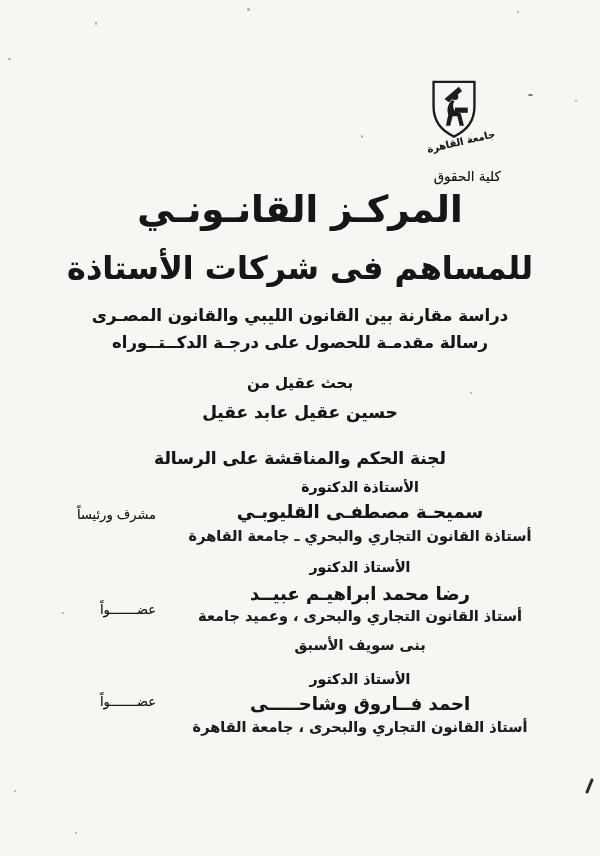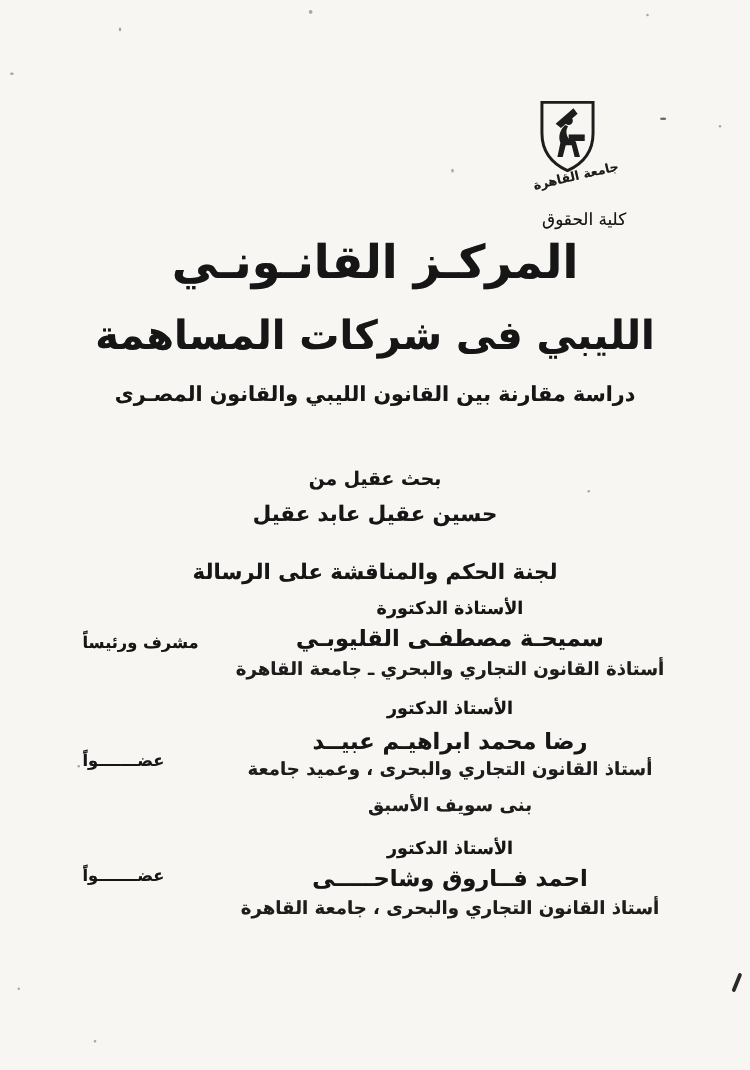--- a/index.html
+++ b/index.html
@@ -34,21 +34,21 @@
   .sub1{top:306px;font-size:16.5px;font-weight:bold;}
   .sub2{top:333px;font-size:16.5px;font-weight:bold;}
   .submitted{top:374px;font-size:15px;font-weight:bold;}
   .author{top:402px;font-size:17px;font-weight:bold;letter-spacing:1px;}
   .committee-heading{top:448px;font-size:17px;font-weight:bold;}
 
   .member-block{left:110px;width:500px;text-align:center;}
   .m-title{font-size:14px;font-weight:bold;}
   .m-name{font-size:18px;font-weight:bold;letter-spacing:0.5px;}
   .m-desc{font-size:14.5px;font-weight:bold;color:#1d1d1d;}
-  .role{left:66px;width:100px;text-align:left;font-size:13px;font-weight:bold;}
+  .role{left:56px;width:100px;text-align:right;font-size:13px;font-weight:normal;}
 
   .date-line{top:742px;font-size:21px;font-weight:bold;letter-spacing:1px;}
 
   
   .speck{position:absolute;background:#a9a7a2;border-radius:50%;}
   .stroke-mark{position:absolute;width:3px;height:16px;background:#2a2a2a;
     transform:rotate(22deg);border-radius:2px;}
   
   .page *{text-shadow:0 0 0.4px rgba(20,20,20,0.45);}
 </style>
@@ -65,22 +65,23 @@
       <circle cx="52" cy="35" r="7" fill="#1d1d1d"></circle>
       <path d="M46 42 C37 50 34 62 38 72 L33 96 L42 96 L47 76 L57 76 L62 96 L71 96 L64 70 L53 66 C47 59 47 50 51 44 Z" fill="#1d1d1d"></path>
       <rect x="52" y="58" width="27" height="11" fill="#1d1d1d"></rect>
     </svg>
     <div class="curved-name">جامعة القاهرة</div>
   </div>
 
   <div class="abs faculty">كلية الحقوق</div>
 
   <div class="abs ctr title1">المركـز القانـونـي</div>
-  <div class="abs ctr title2">الليبي فى شركات المساهمة</div>
+  <div class="abs ctr title2">للمساهم فى شركات الأستاذة</div>
   <div class="abs ctr sub1">دراسة مقارنة بين القانون الليبي والقانون المصـرى</div>
+  <div class="abs ctr sub2">رسالة مقدمـة للحصول على درجـة الدكــتــوراه</div>
 
   <div class="abs ctr submitted">بحث عقيل من</div>
   <div class="abs ctr committee-heading">لجنة الحكم والمناقشة على الرسالة</div>
 
   <div class="abs ctr author">حسين عقيل عابد عقيل</div>
 
   <div class="abs member-block m-title" style="top:479px;">الأستاذة الدكتورة</div>
   <div class="abs member-block m-name" style="top:501px;">سميحـة مصطفـى القليوبـي</div>
   <div class="abs member-block m-desc" style="top:528px;">أستاذة القانون التجاري والبحري ـ جامعة القاهرة</div>
   <div class="abs role" style="top:507px;">مشرف ورئيساً</div>

